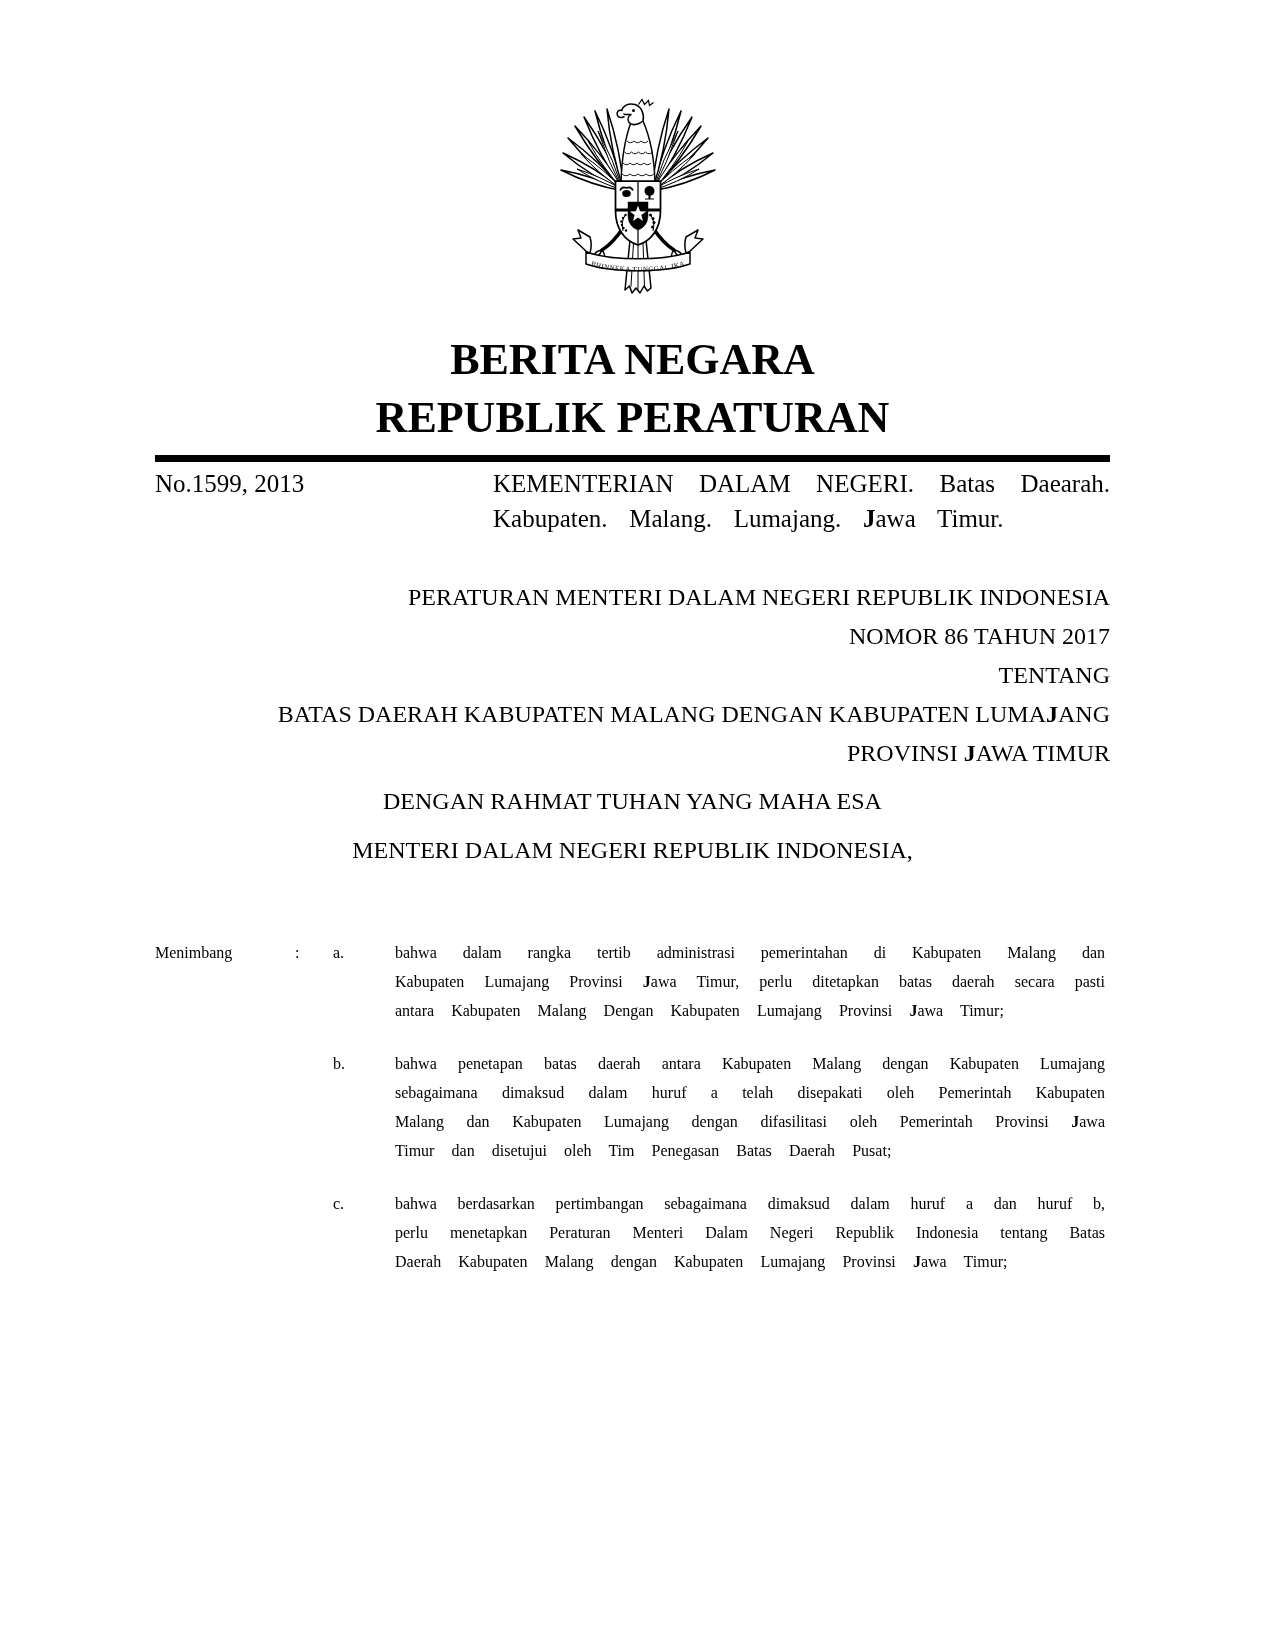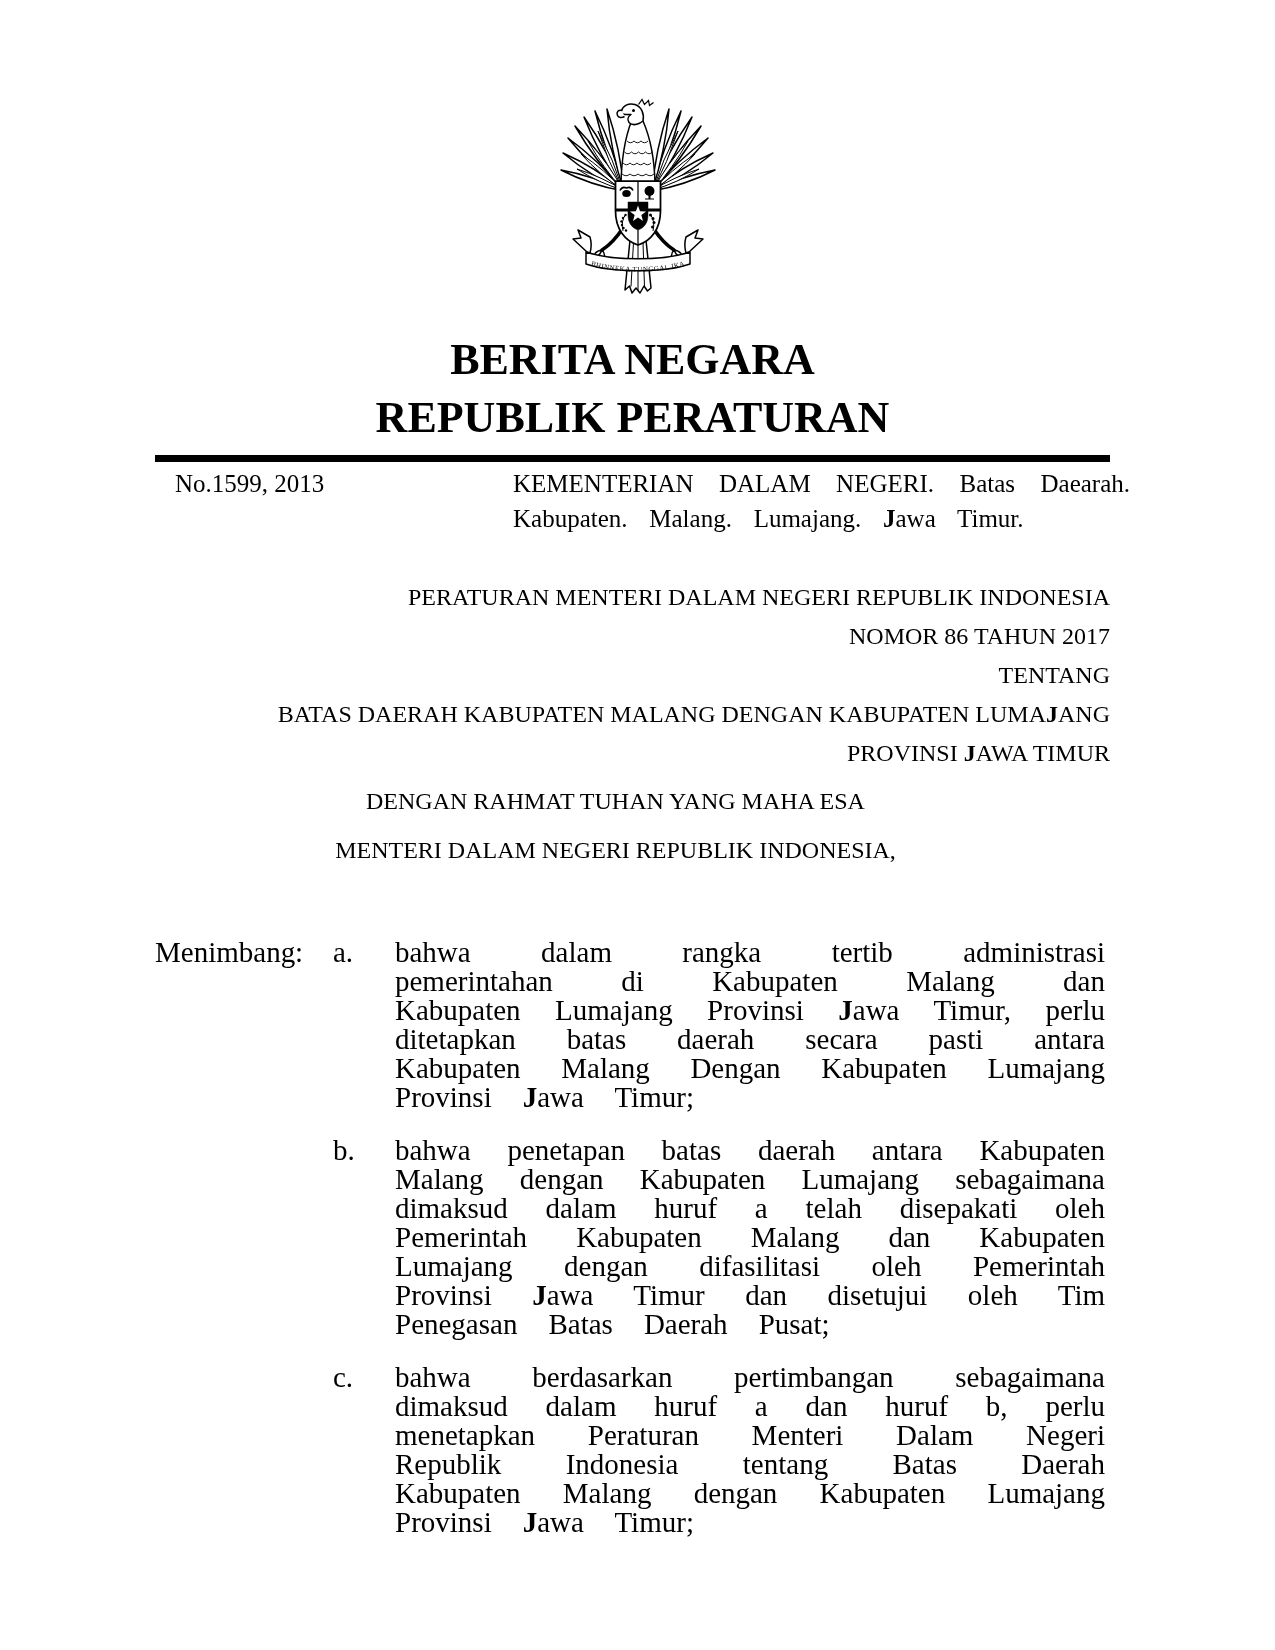--- a/index.html
+++ b/index.html
@@ -15,41 +15,41 @@
   .emblem{position:absolute;top:95px;left:50%;transform:translateX(-50%);width:180px;height:200px;}
   .emblem svg{width:100%;height:100%;}
   
   .gazette-title{
     position:absolute;top:331px;left:155px;width:955px;
     text-align:center;font-weight:bold;font-size:44px;line-height:58px;
     letter-spacing:0px;
   }
   .masthead-divider{position:absolute;top:455px;left:155px;width:955px;height:7px;background:#000;}
   
-  .masthead{position:absolute;top:466px;left:155px;width:955px;display:flex;margin-left:20px;}
+  .masthead{position:absolute;top:466px;left:155px;width:955px;display:flex;}
   .gazette-number{width:338px;font-size:25px;line-height:35px;}
   .gazette-subject{
     width:617px;font-size:25px;line-height:35px;
     text-align:justify;word-spacing:0.62em;
   }
   
   .reg-heading{
     position:absolute;top:578px;left:155px;width:955px;
     text-align:right;font-size:24px;line-height:39px;
   }
   .preamble{
-    position:absolute;top:777px;left:138px;width:955px;
+    position:absolute;top:777px;left:155px;width:955px;
     text-align:center;font-size:24px;line-height:49px;
   }
   
   .considering{
     position:absolute;top:938px;left:155px;width:950px;
     display:grid;grid-template-columns:140px 38px 62px 710px;
     row-gap:24px;
-    font-size:29px;line-height:29px;
+    font-size:16px;line-height:29px;
   }
   .c-label,.c-colon,.c-letter{white-space:nowrap;}
   .c-text{text-align:justify;word-spacing:0.82em;}
   .bj{font-weight:700;}
   
   .watermark{
     position:absolute;top:1649px;right:33px;
     font-family:"Liberation Sans","DejaVu Sans",sans-serif;
     font-size:30px;letter-spacing:1px;
     color:#c1c1c1;text-decoration:underline;

